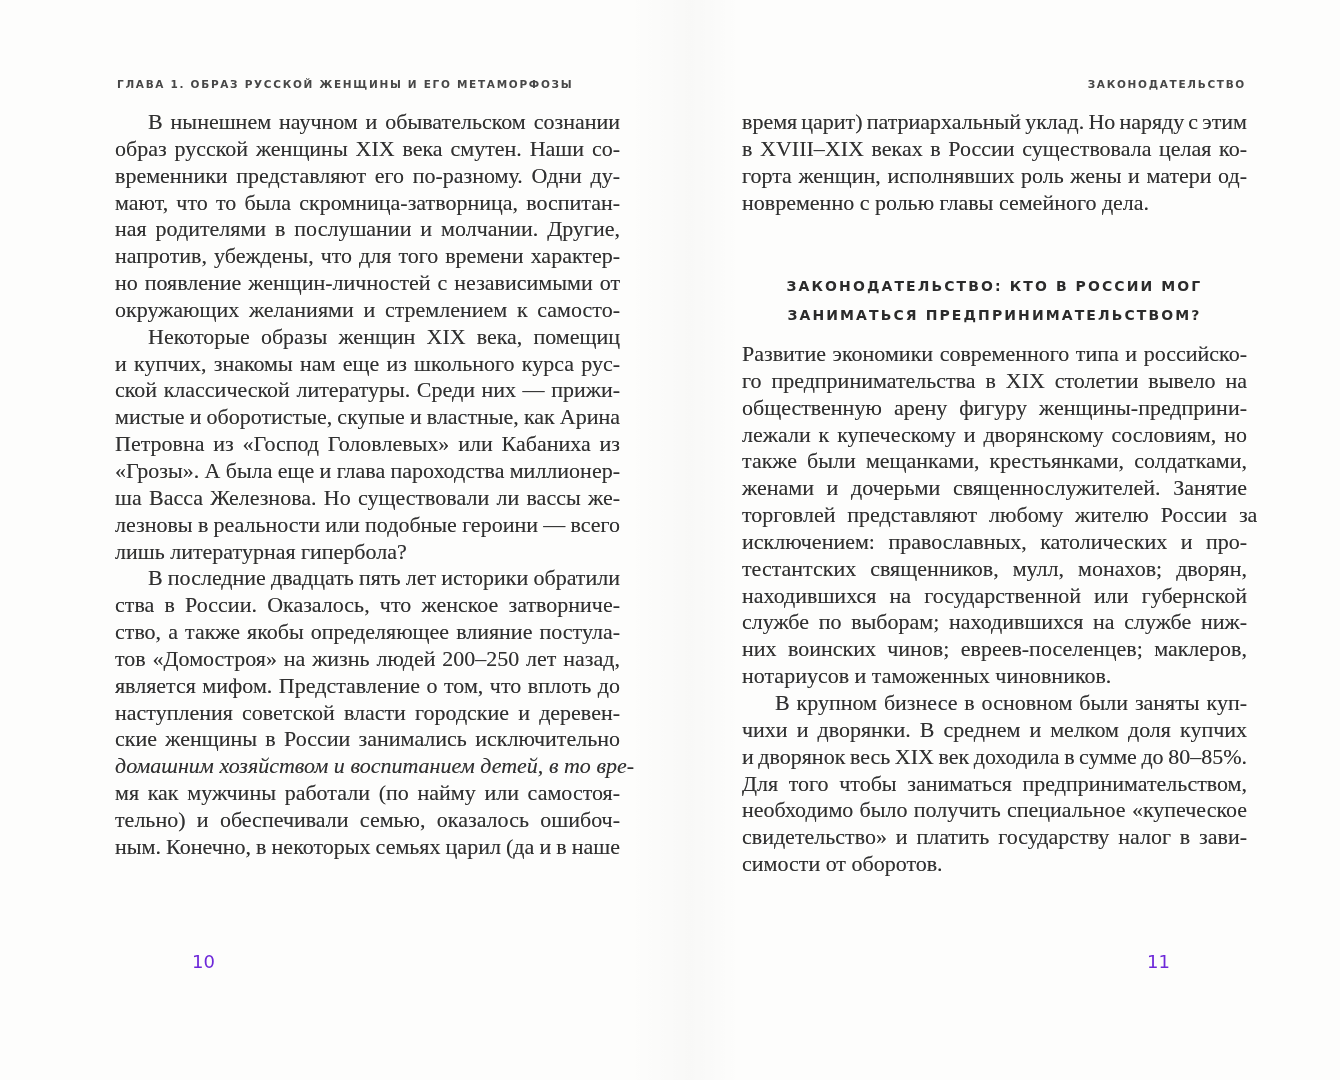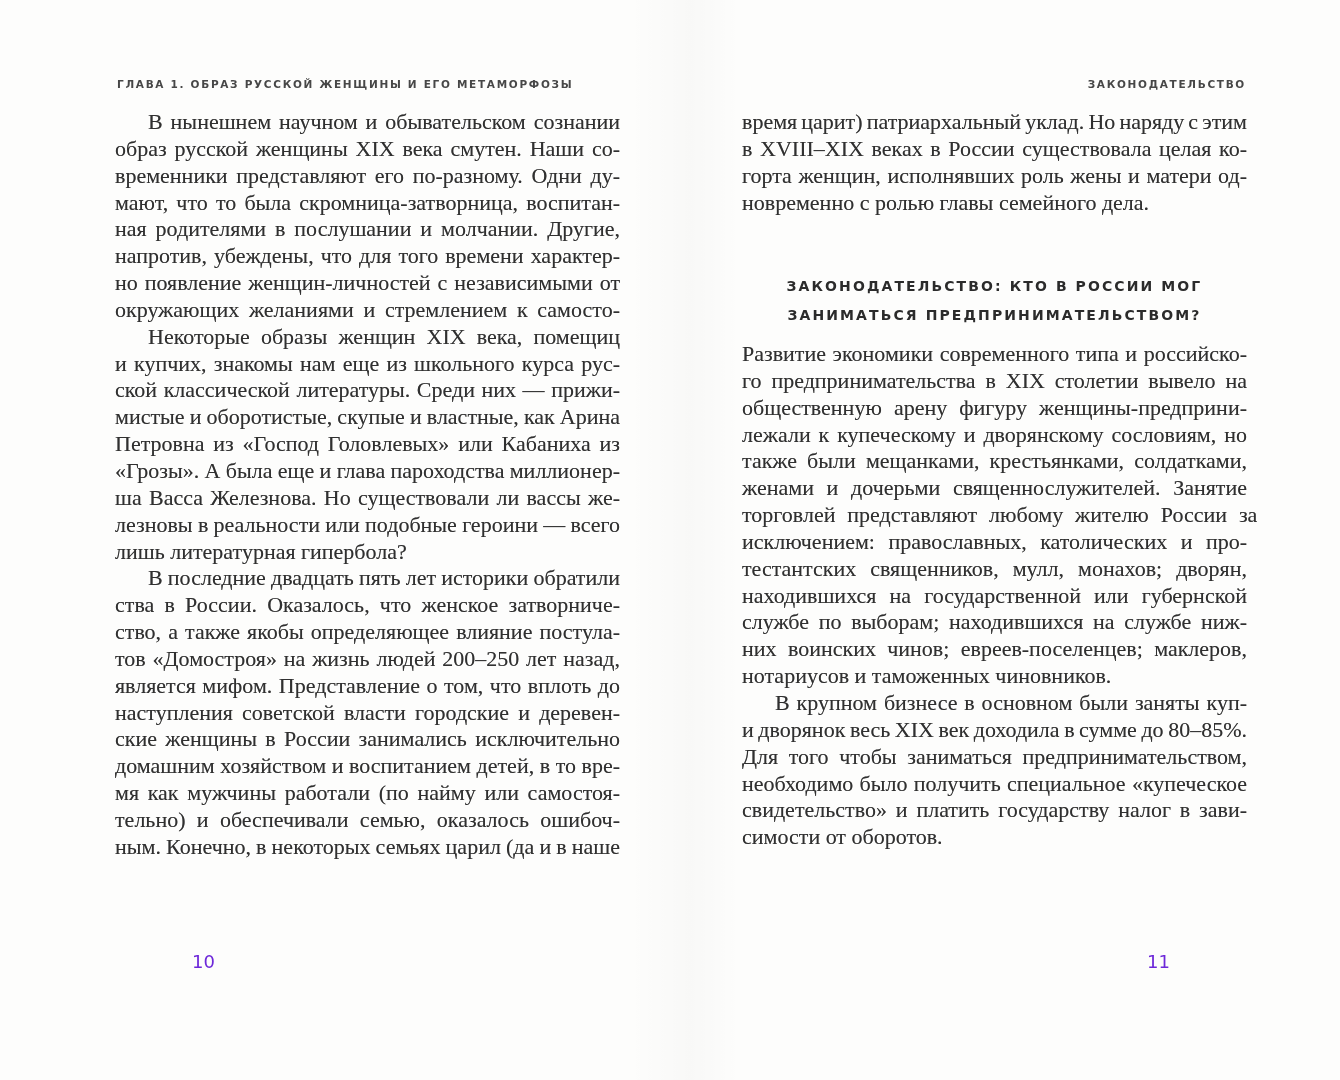--- a/index.html
+++ b/index.html
@@ -100,21 +100,21 @@
       <div class="line just"><span style="word-spacing: 1.80357px;">ша Васса Железнова. Но существовали ли вассы же-</span></div>
       <div class="line just"><span style="word-spacing: -0.247768px;">лезновы в реальности или подобные героини — всего</span></div>
       <div class="line"><span>лишь литературная гипербола?</span></div>
       <div class="line first just"><span style="word-spacing: -0.351562px;">В последние двадцать пять лет историки обратили</span></div>
       <div class="line just"><span style="word-spacing: 4.73698px;">ства в России. Оказалось, что женское затворниче-</span></div>
       <div class="line just"><span style="word-spacing: 1.57292px;">ство, а также якобы определяющее влияние постула-</span></div>
       <div class="line just"><span style="word-spacing: 1.32812px;">тов «Домостроя» на жизнь людей 200–250 лет назад,</span></div>
       <div class="line just"><span style="word-spacing: 1.02455px;">является мифом. Представление о том, что вплоть до</span></div>
       <div class="line just"><span style="word-spacing: 3.65313px;">наступления советской власти городские и деревен-</span></div>
       <div class="line just"><span style="word-spacing: 2.8px;">ские женщины в России занимались исключительно</span></div>
-      <div class="line just"><span style="word-spacing: 0.0513393px;">домашним хозяйством и воспитанием детей, в то вре-</span></div>
+      <div class="line just"><span style="word-spacing: 0.0513393px; font-style: italic;">домашним хозяйством и воспитанием детей, в то вре-</span></div>
       <div class="line just"><span style="word-spacing: 3.20982px;">мя как мужчины работали (по найму или самостоя-</span></div>
       <div class="line just"><span style="word-spacing: 5.82188px;">тельно) и обеспечивали семью, оказалось ошибоч-</span></div>
       <div class="line just"><span style="word-spacing: -0.394097px;">ным. Конечно, в некоторых семьях царил (да и в наше</span></div>
     </div>
 
   <div class="page-number left">10</div>
 
   <div class="running-head right">ЗАКОНОДАТЕЛЬСТВО</div>
 
   <div class="textcol col-right-top">
@@ -137,20 +137,21 @@
       <div class="line just"><span style="word-spacing: 4.59375px;">также были мещанками, крестьянками, солдатками,</span></div>
       <div class="line just"><span style="word-spacing: 7.17188px;">женами и дочерьми священнослужителей. Занятие</span></div>
       <div class="line just"><span style="word-spacing: 6.4px;">торговлей представляют любому жителю России за</span></div>
       <div class="line just"><span style="word-spacing: 7.98047px;">исключением: православных, католических и про-</span></div>
       <div class="line just"><span style="word-spacing: 8.48828px;">тестантских священников, мулл, монахов; дворян,</span></div>
       <div class="line just"><span style="word-spacing: 7.61719px;">находившихся на государственной или губернской</span></div>
       <div class="line just"><span style="word-spacing: 4.16667px;">службе по выборам; находившихся на службе ниж-</span></div>
       <div class="line just"><span style="word-spacing: 5.85156px;">них воинских чинов; евреев-поселенцев; маклеров,</span></div>
       <div class="line"><span>нотариусов и таможенных чиновников.</span></div>
       <div class="line first just"><span style="word-spacing: 1.39286px;">В крупном бизнесе в основном были заняты куп-</span></div>
+      <div class="line just"><span style="word-spacing: 3.53125px;">чихи и дворянки. В среднем и мелком доля купчих</span></div>
       <div class="line just"><span style="word-spacing: -0.951389px;">и дворянок весь XIX век доходила в сумме до 80–85%.</span></div>
       <div class="line just"><span style="word-spacing: 5.17969px;">Для того чтобы заниматься предпринимательством,</span></div>
       <div class="line just"><span style="word-spacing: 0.761719px;">необходимо было получить специальное «купеческое</span></div>
       <div class="line just"><span style="word-spacing: 3.36719px;">свидетельство» и платить государству налог в зави-</span></div>
       <div class="line"><span>симости от оборотов.</span></div>
     </div>
 
   <div class="page-number right">11</div>
 
 </div>

